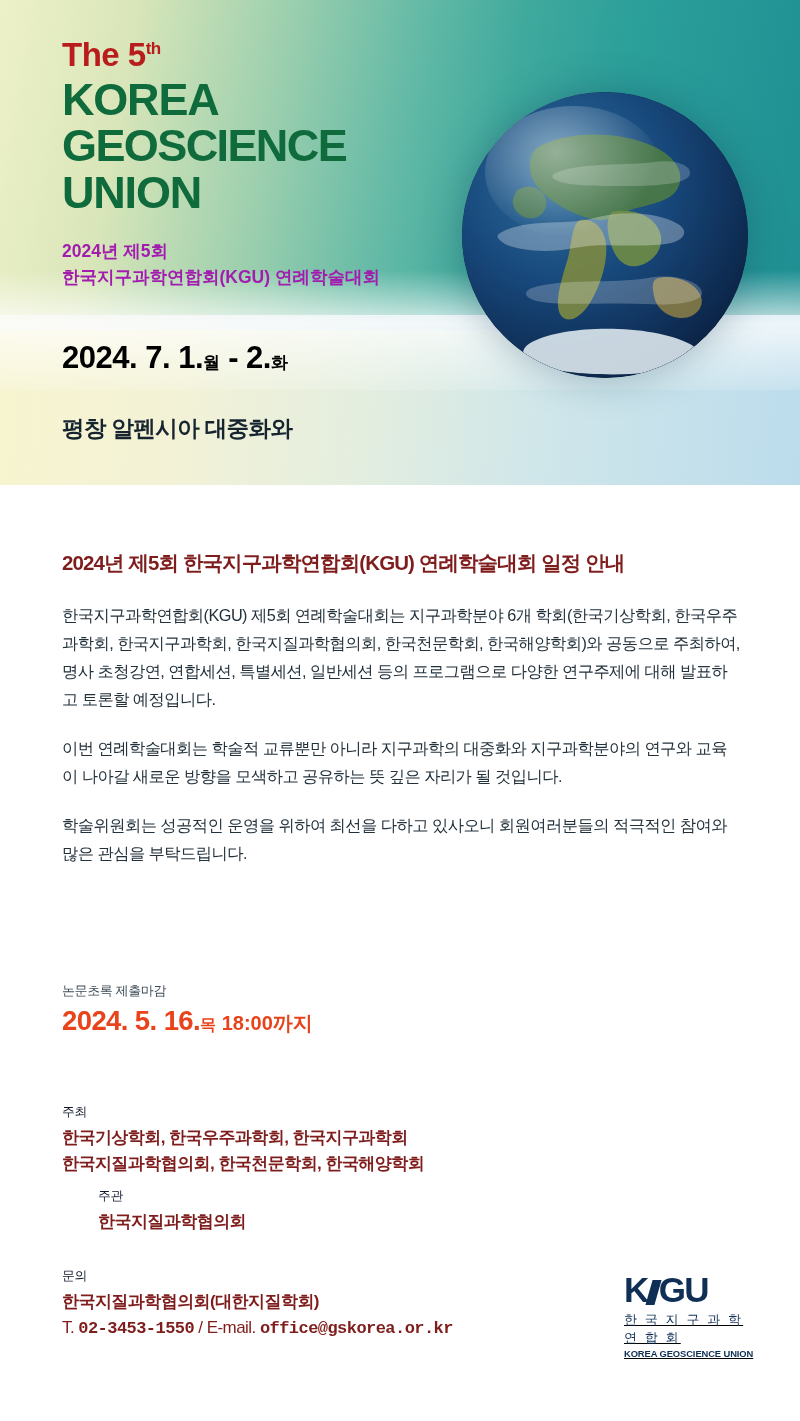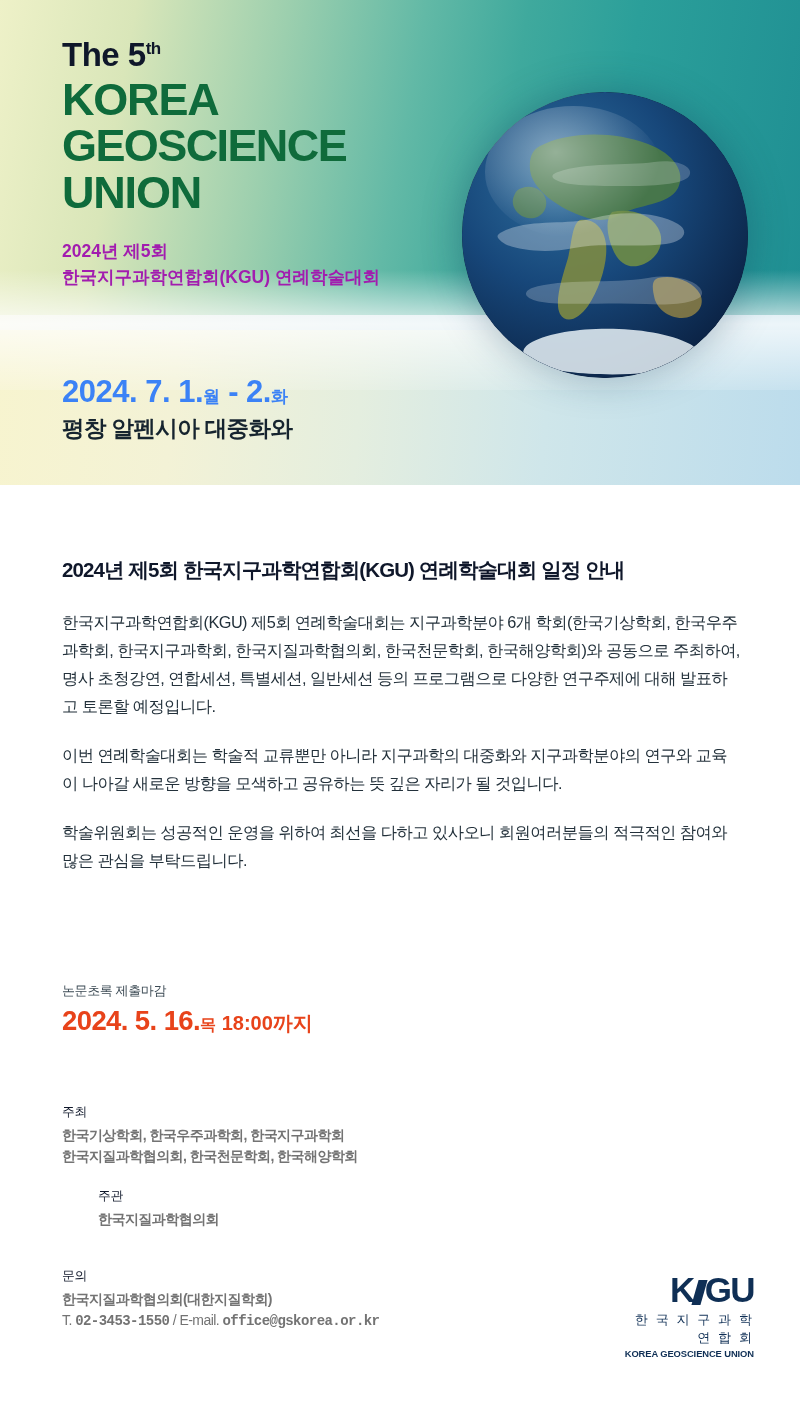--- a/index.html
+++ b/index.html
@@ -84,21 +84,21 @@
 
   
   .title-block {
     position: absolute;
     left: 62px; top: 38px;
     width: 420px;
   }
   .the-5th {
     font-size: 33px;
     font-weight: bold;
-    color: #0f172a;
+    color: #b91c1c;
     letter-spacing: -0.5px;
     line-height: 1;
   }
   .the-5th sup {
     font-size: 17px;
     vertical-align: super;
   }
   .kgu-big {
     margin-top: 6px;
     font-size: 45px;
@@ -110,48 +110,48 @@
   .kgu-big .ln2 { letter-spacing: -1.6px; }
   .sub-ko {
     margin-top: 22px;
     font-size: 17.5px;
     font-weight: bold;
     color: #a21caf;
     line-height: 1.5;
   }
   .date-line {
     position: absolute;
-    left: 62px; top: 374px;
-    font-weight: bold;
-    color: #3b82f6;
+    left: 62px; top: 340px;
+    font-weight: bold;
+    color: #000000;
     white-space: nowrap;
   }
   .date-line .big { font-size: 31px; letter-spacing: -0.5px; }
   .date-line .sm { font-size: 17px; }
   .venue {
     position: absolute;
     left: 62px; top: 413px;
     font-size: 22.5px;
     font-weight: bold;
     color: #16242f;
     letter-spacing: -0.6px;
   }
 
   
   .body-wrap {
     position: absolute;
     left: 0; top: 545px;
     width: 800px;
   }
   .section-title {
-    margin: 11px 0 0 62px;
+    margin: 4px 0 0 62px;
     width: 680px;
     font-size: 20.5px;
     font-weight: bold;
-    color: #0f172a;
+    color: #7f1d1d;
     letter-spacing: -0.9px;
   }
   .paras { margin: 24px 0 0 62px; width: 680px; }
   .para {
     font-size: 16.3px;
     line-height: 1.72;
     color: #23313b;
     letter-spacing: -0.55px;
     margin-bottom: 21px;
   }
@@ -184,38 +184,39 @@
     left: 62px;
     width: 560px;
   }
   .info-label {
     font-size: 12.8px;
     color: #0f172a;
     letter-spacing: -0.3px;
     margin-bottom: 4px;
   }
   .info-line {
-    font-size: 14px;
-    font-weight: bold;
-    color: #737373;
+    font-size: 17px;
+    font-weight: bold;
+    color: #7f1d1d;
     letter-spacing: -0.55px;
     line-height: 1.5;
   }
   .info-line.normal { font-weight: normal; }
   .info-line .bold { font-weight: bold; font-family: Liberation Mono, monospace; }
   #host { top: 1104px; }
   #organizer { top: 1188px; margin-left: 36px; }
   #contact { top: 1268px; }
 
   
   .kgu-logo {
     position: absolute;
     left: 624px; top: 1272px;
     width: 130px;
-    text-align: right;
+    text-align: left;
+    text-decoration: underline;
   }
   .kgu-logo .mark {
     font-size: 35px;
     font-weight: bold;
     color: #0f2f55;
     letter-spacing: -1.6px;
     line-height: 1;
     position: relative;
     display: inline-block;
   }

